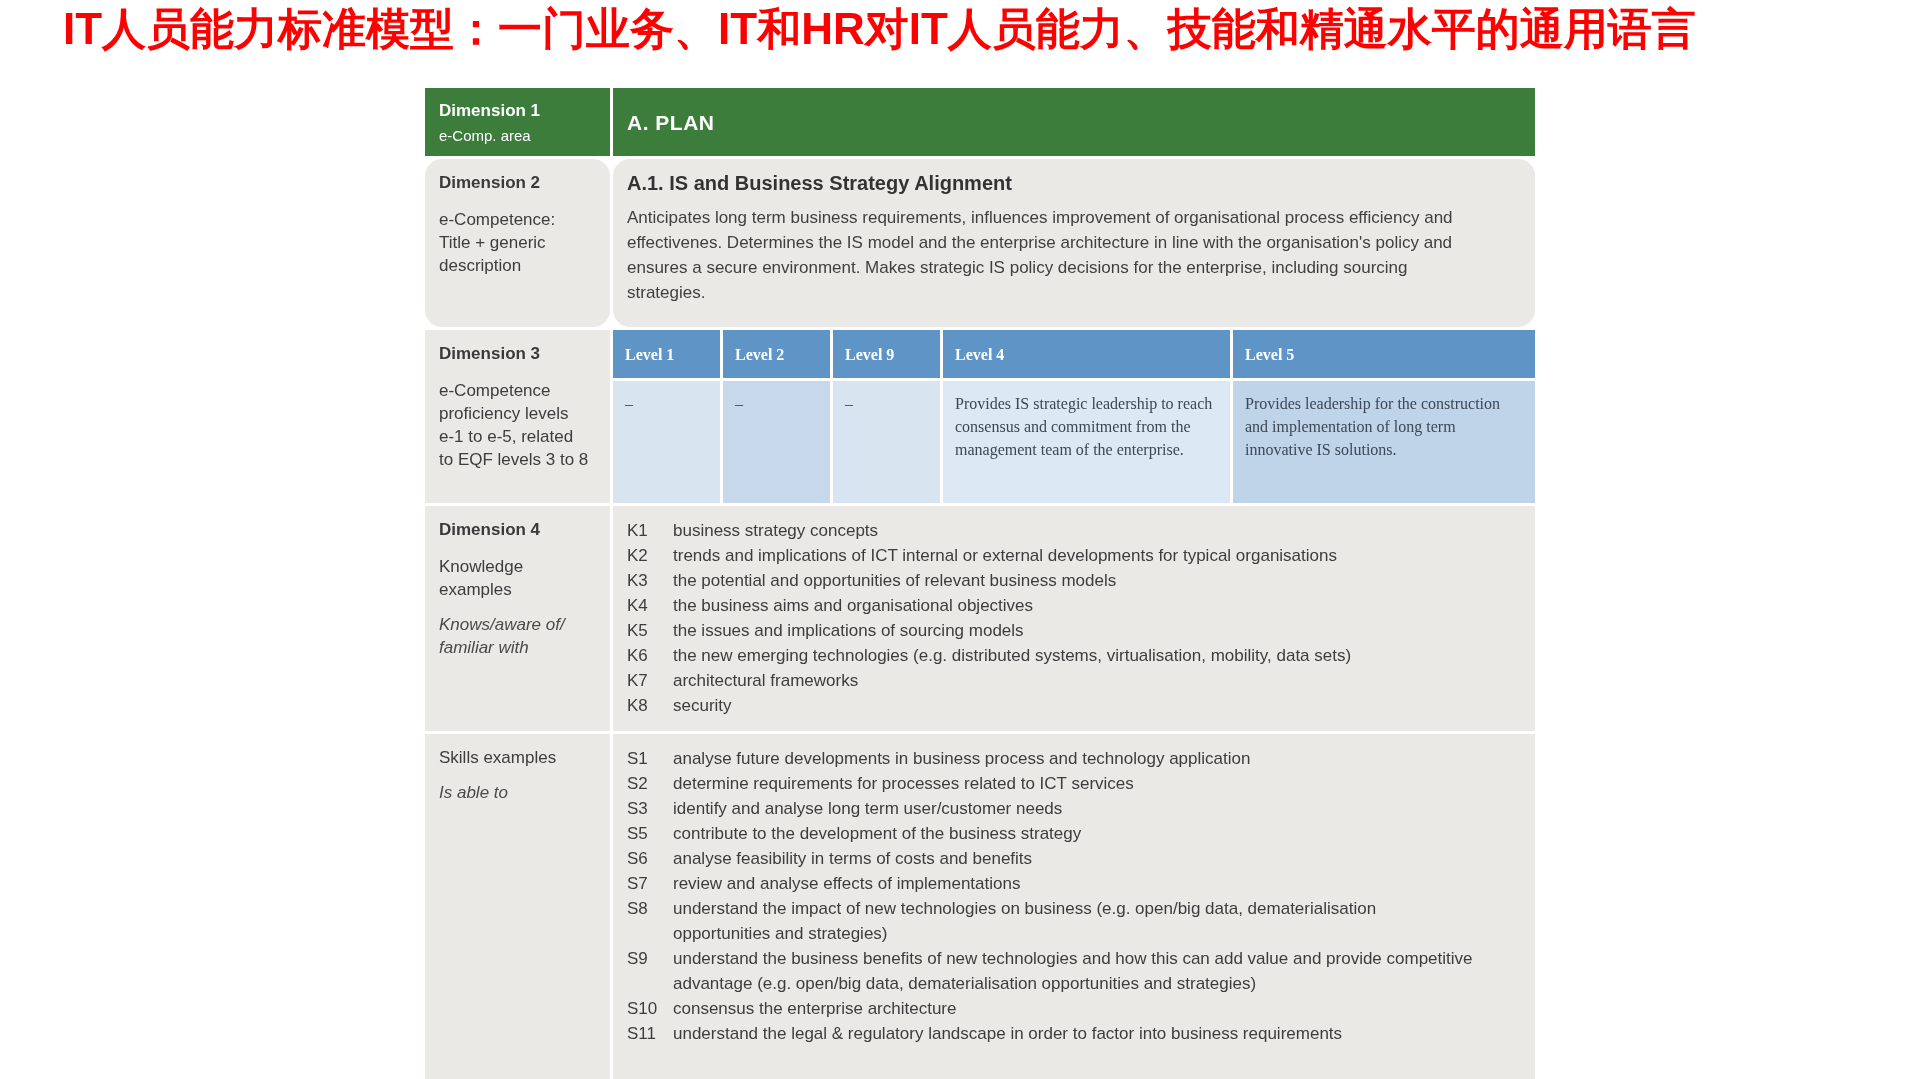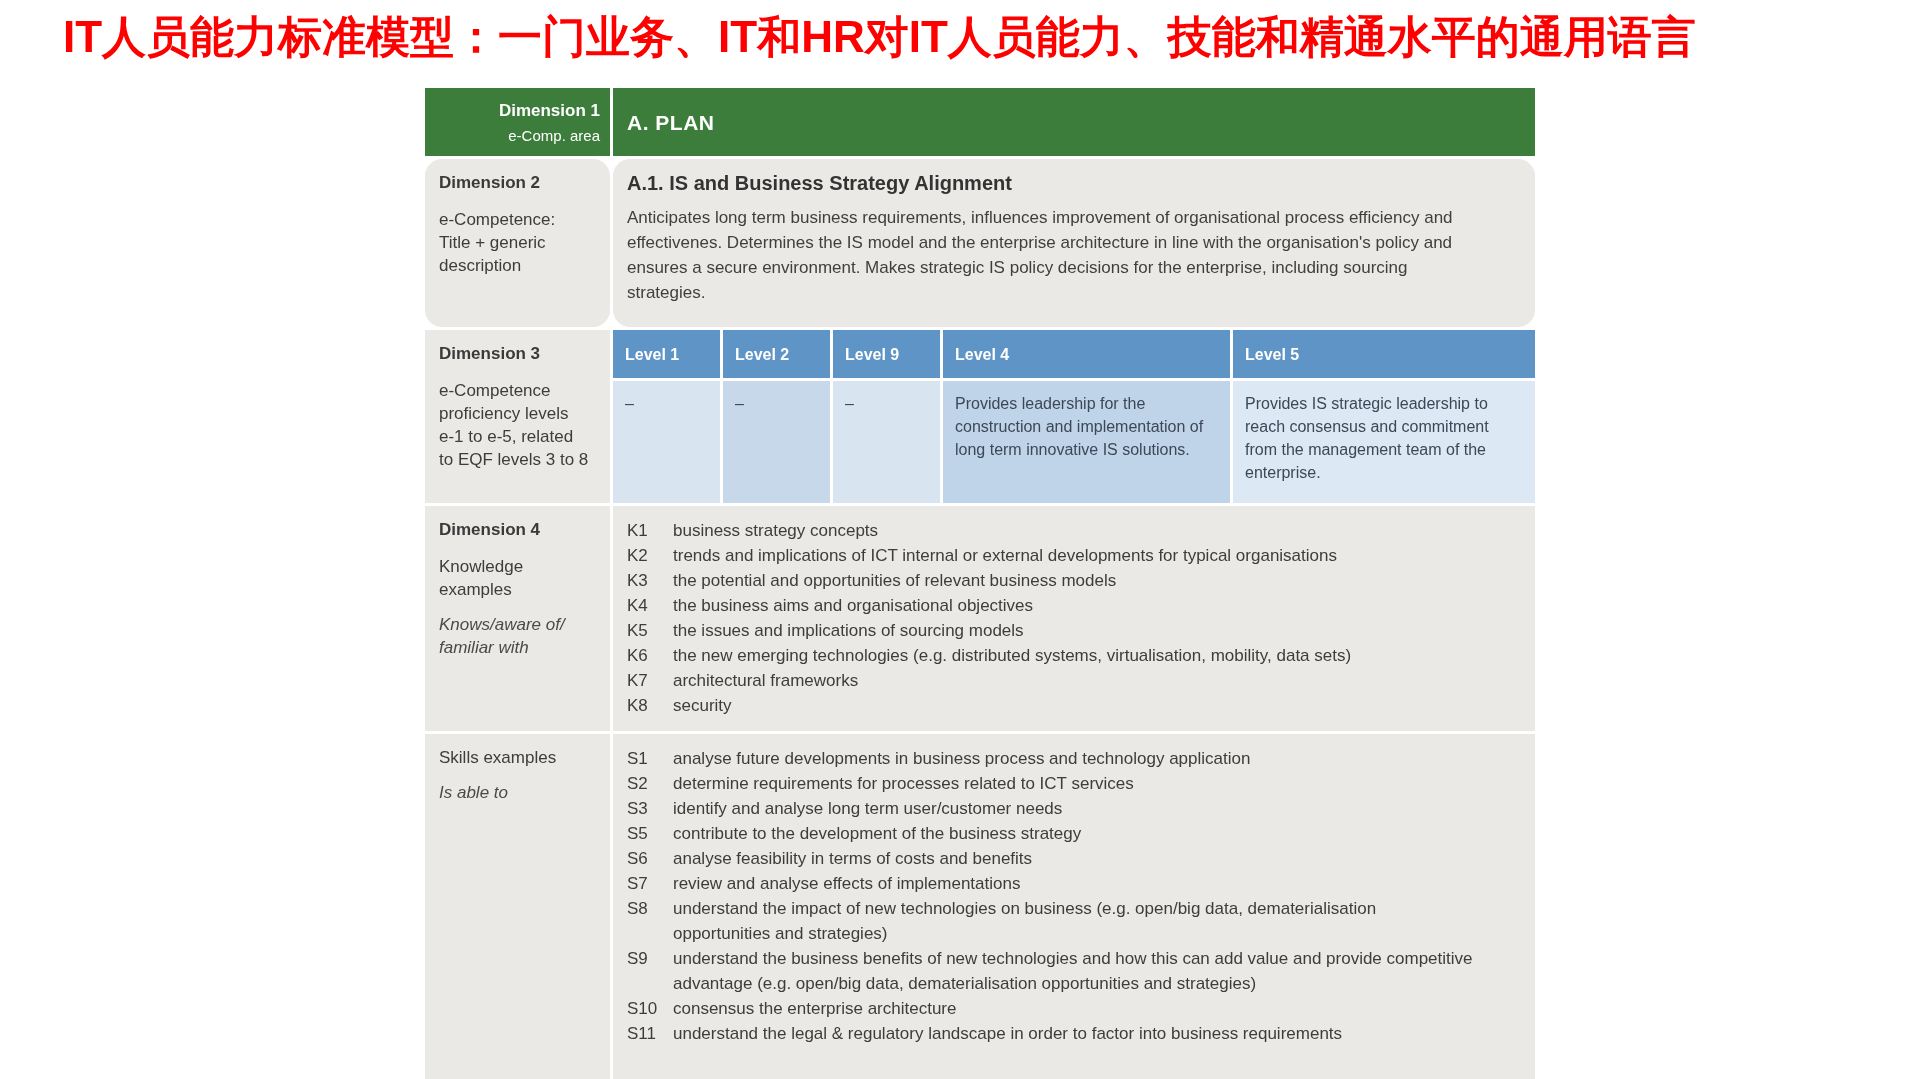--- a/index.html
+++ b/index.html
@@ -1,50 +1,50 @@
 <!DOCTYPE html>
 <html><head>
 <meta charset="utf-8">
 <style>
   * { margin: 0; padding: 0; box-sizing: border-box; }
   html, body { width: 1919px; height: 1079px; overflow: hidden; background: #ffffff;
     font-family: "Liberation Sans", "DejaVu Sans", sans-serif; }
 
   .title {
-    position: absolute; left: 63px; top: 8px; width: 1830px;
+    position: absolute; left: 63px; top: 0; width: 1830px;
     font-size: 44px; font-weight: bold; color: #ff0000;
     letter-spacing: 0px; white-space: nowrap;
   }
 
   .ecf-table { position: absolute; left: 425px; top: 88px; width: 1110px; }
 
   .row { display: grid; grid-template-columns: 185px 1fr; column-gap: 3px; margin-bottom: 3px; }
 
   .cell { background: #eae9e6; color: #3d3d3d; }
   .label-cell { padding: 12px 10px 10px 14px; font-size: 17px; line-height: 23px; }
   .content-cell { padding: 12px 18px 10px 14px; font-size: 17px; line-height: 25px; }
 
   .lbl-bold { font-weight: bold; color: #3a3a3a; }
   .lbl-sub { margin-top: 14px; white-space: pre-line; }
   .lbl-note { margin-top: 12px; font-style: italic; white-space: pre-line; color: #4a4a4a; }
 
   
   .green { background: #3c7d3b; color: #ffffff; }
-  .row-dim1 .label-cell { display: flex; flex-direction: column; justify-content: center; height: 68px; align-items: flex-end; }
+  .row-dim1 .label-cell { display: flex; flex-direction: column; justify-content: center; height: 68px; }
   .row-dim1 .content-cell { display: flex; align-items: center; height: 68px; padding-top: 0; padding-bottom: 0; }
   .dim1-sub { font-size: 15px; margin-top: 2px; }
   .area-title { font-size: 21px; font-weight: bold; letter-spacing: 0.5px; }
 
   
   .comp-heading { font-size: 20px; font-weight: bold; color: #333333; margin-bottom: 9px; }
   .comp-desc { max-width: 845px; white-space: normal; color: #3f3f3f; }
   .row-dim2 .cell { min-height: 168px; border-radius: 17px; }
 
   
-  .row-dim3 .content-cell { padding: 0; background: #eae9e6; }
+  .row-dim3 .content-cell { padding: 0; background: #eae9e6; font-family: Liberation Serif, serif; }
   .row-dim3 .cell { min-height: 172px; }
   .level-grid { display: grid; grid-template-columns: 107px 107px 107px 287px 1fr;
     gap: 3px; background: #ffffff; }
   .level-header { background: #5e94c6; color: #ffffff; font-size: 16px; font-weight: bold;
     padding: 12px 12px 11px 12px; }
   .level-body { font-size: 16px; line-height: 23px; color: #3c4856; padding: 11px 12px; min-height: 122px; }
   .lv-light { background: #d9e4f1; }
   .lv-medium { background: #c6d8ea; }
   .lv-dark { background: #bfd3e9; }
   .lv-lighter { background: #dce8f4; }
@@ -98,22 +98,22 @@
     <div class="cell content-cell">
       <div class="level-grid">
         <div class="level-header">Level 1</div>
         <div class="level-header">Level 2</div>
         <div class="level-header">Level 9</div>
         <div class="level-header">Level 4</div>
         <div class="level-header">Level 5</div>
         <div class="level-body lv-light">–</div>
         <div class="level-body lv-medium">–</div>
         <div class="level-body lv-light">–</div>
+        <div class="level-body lv-lighter">Provides IS strategic leadership to reach consensus and commitment from the management team of the enterprise.</div>
         <div class="level-body lv-dark">Provides leadership for the construction and implementation of long term innovative IS solutions.</div>
-        <div class="level-body lv-lighter">Provides IS strategic leadership to reach consensus and commitment from the management team of the enterprise.</div>
       </div>
     </div>
   </div>
 
   <div class="row row-dim4">
     <div class="cell label-cell">
       <div class="lbl-bold">Dimension 4</div>
       <div class="lbl-sub">Knowledge
 examples</div>
       <div class="lbl-note">Knows/aware of/

